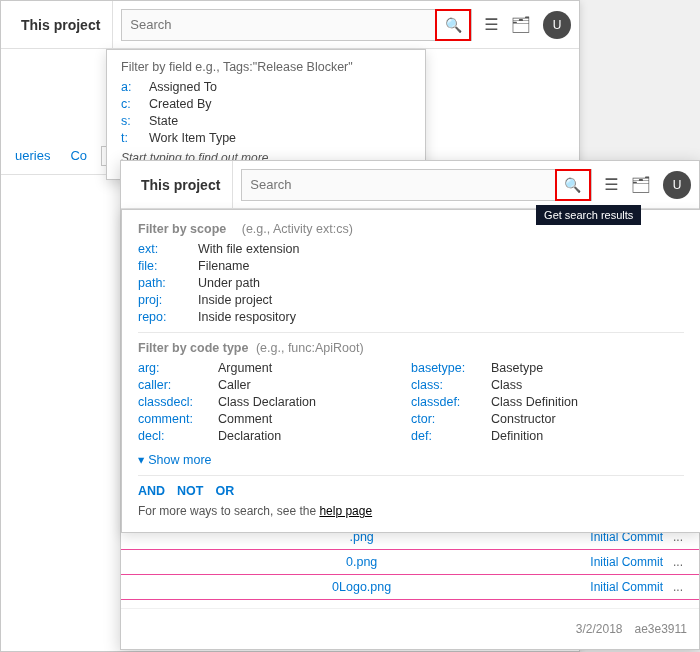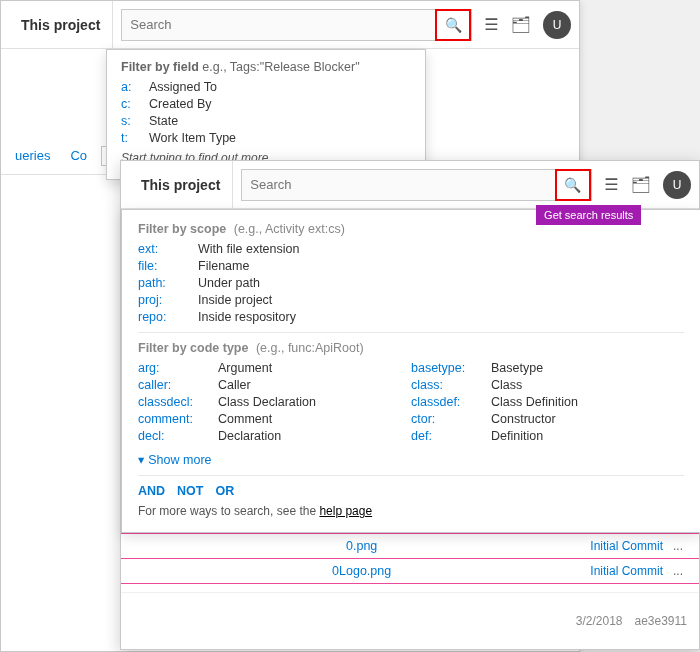--- a/index.html
+++ b/index.html
@@ -125,21 +125,21 @@
       padding: 10px 14px 14px;
     }
 
     .filter-section-title {
       font-weight: 700;
       color: #333;
       margin-bottom: 6px;
       font-size: 12.5px;
     }
     .filter-section-title span {
-      font-weight: 700;
+      font-weight: 400;
       color: #666;
     }
 
     .filter-row {
       display: flex;
       align-items: baseline;
       margin-bottom: 3px;
     }
     .filter-key {
       color: #0078d4;
@@ -247,21 +247,21 @@
     }
 
     
     .search-btn-wrapper {
       position: relative;
     }
     .tooltip-get-results {
       position: absolute;
       top: 36px;
       right: -50px;
-      background: #a21caf;
+      background: #0f172a;
       color: #fff;
       font-size: 11px;
       padding: 4px 8px;
       white-space: nowrap;
       z-index: 30;
       pointer-events: none;
     }
 
     
     .dropdown-front {
@@ -530,21 +530,21 @@
       <span class="topbar-icon">☰</span>
       <span class="topbar-icon">🗂</span>
       <div class="avatar">U</div>
     </div>
   </div>
 
   <div class="dropdown-front">
 
     <div class="filter-scope-title">
       <span style="font-weight:700;">Filter by scope</span>
-      <span style="font-weight:400; color:#888; margin-left:4px;">(e.g., Activity ext:cs)</span>
+      <span style="font-weight:400; color:#888; margin-left:12px;">(e.g., Activity ext:cs)</span>
     </div>
     <div class="scope-row">
       <span class="scope-key">ext:</span>
       <span class="scope-value">With file extension</span>
     </div>
     <div class="scope-row">
       <span class="scope-key">file:</span>
       <span class="scope-value">Filename</span>
     </div>
     <div class="scope-row">
@@ -674,18 +674,18 @@
       </div>
       <div class="file-list-row">
         <span class="file-cell-name">0Logo.png</span>
         <span class="file-cell-commit">
           <span class="commit-label">Initial Commit</span>
           <span class="ellipsis-btn">...</span>
         </span>
       </div>
     </div>
 
-    <div style="display:flex; align-items:center; padding:21px 12px; font-size:12px; color:#888; border-top:1px solid #f0f0f0; justify-content:flex-end; gap:12px;">
+    <div style="display:flex; align-items:center; padding:13px 12px; font-size:12px; color:#888; border-top:1px solid #f0f0f0; justify-content:flex-end; gap:12px;">
       <span>3/2/2018</span>
       <span>ae3e3911</span>
     </div>
   </div>
 </div>
 
 </body></html>

